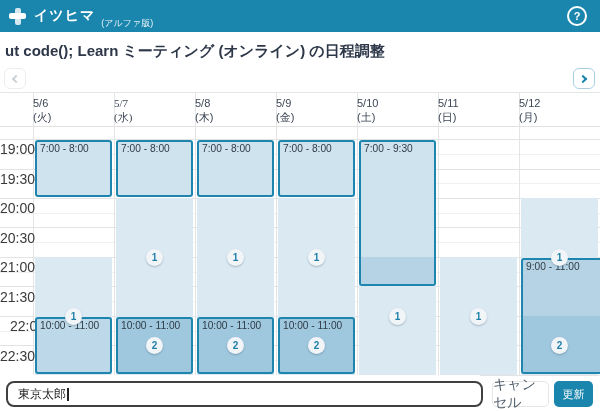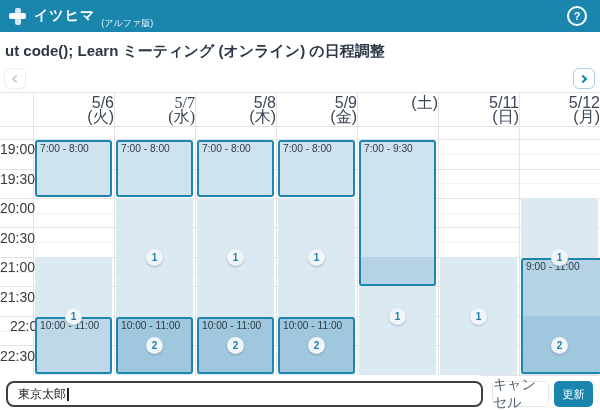--- a/index.html
+++ b/index.html
@@ -26,22 +26,22 @@
   .prev .chev { transform:rotate(-135deg); border-color:#cdd2d7; margin-left:2px; }
   .next .chev { transform:rotate(45deg); border-color:#1b86ad; margin-right:2px; }
   
   .calendar { position:absolute; top:92px; left:0; width:600px; height:283px; border-top:1px solid #e6e6e6; overflow:hidden; }
   .hdr-line { position:absolute; top:33px; left:0; width:100%; height:1px; background:#e2e2e2; }
   .gridlines { position:absolute; top:46px; left:0; right:0; bottom:0;
     background-image:
       repeating-linear-gradient(to bottom,#e3e3e3 0 1px,transparent 1px 29.5px),
       repeating-linear-gradient(to bottom,#f1f1f1 0 1px,transparent 1px 14.75px); }
   .vline { position:absolute; top:0; bottom:0; width:1px; background:#e4e4e4; }
-  .day-header { position:absolute; top:0; height:33px; box-sizing:border-box; padding-top:3px; text-align:right;
-    font-size:16px; line-height:14px; color:#3d4756; }
+  .day-header { position:absolute; top:0; height:33px; box-sizing:border-box; padding-top:3px; text-align:left;
+    font-size:11px; line-height:14px; color:#3d4756; }
   .time-label { position:absolute; left:0; width:29px; text-align:right; font-size:14px; color:#3a3a3a; }
   .heat { position:absolute; }
   .event { position:absolute; border:2px solid #1e86ae; border-radius:3px; box-sizing:border-box; overflow:hidden; }
   .event .lbl { position:relative; z-index:2; font-size:10.2px; color:#2f3b45; padding:1px 0 0 3px; white-space:nowrap; }
   .seg { position:absolute; left:0; right:0; bottom:0; z-index:1; }
   .badge { position:absolute; width:17px; height:17px; border-radius:50%; background:#f1f5f8;
     box-shadow:0 1px 2px rgba(40,70,90,.3); color:#1f7fa9; font-size:10px; font-weight:bold;
     display:flex; align-items:center; justify-content:center; z-index:6; }
   
   .footer { position:absolute; top:375px; left:0; width:480px; height:36px; background:#fff; }
@@ -97,20 +97,21 @@
     </div>
     <div class="day-header" style="left: 195px; width: 81px;">
       <div>5/8</div>
       <div>(木)</div>
     </div>
     <div class="day-header" style="left: 276px; width: 81px;">
       <div>5/9</div>
       <div>(金)</div>
     </div>
     <div class="day-header" style="left: 357px; width: 81px;">
+      <div>5/10</div>
       <div>(土)</div>
     </div>
     <div class="day-header" style="left: 438px; width: 81px;">
       <div>5/11</div>
       <div>(日)</div>
     </div>
     <div class="day-header" style="left: 519px; width: 81px;">
       <div>5/12</div>
       <div>(月)</div>
     </div>

